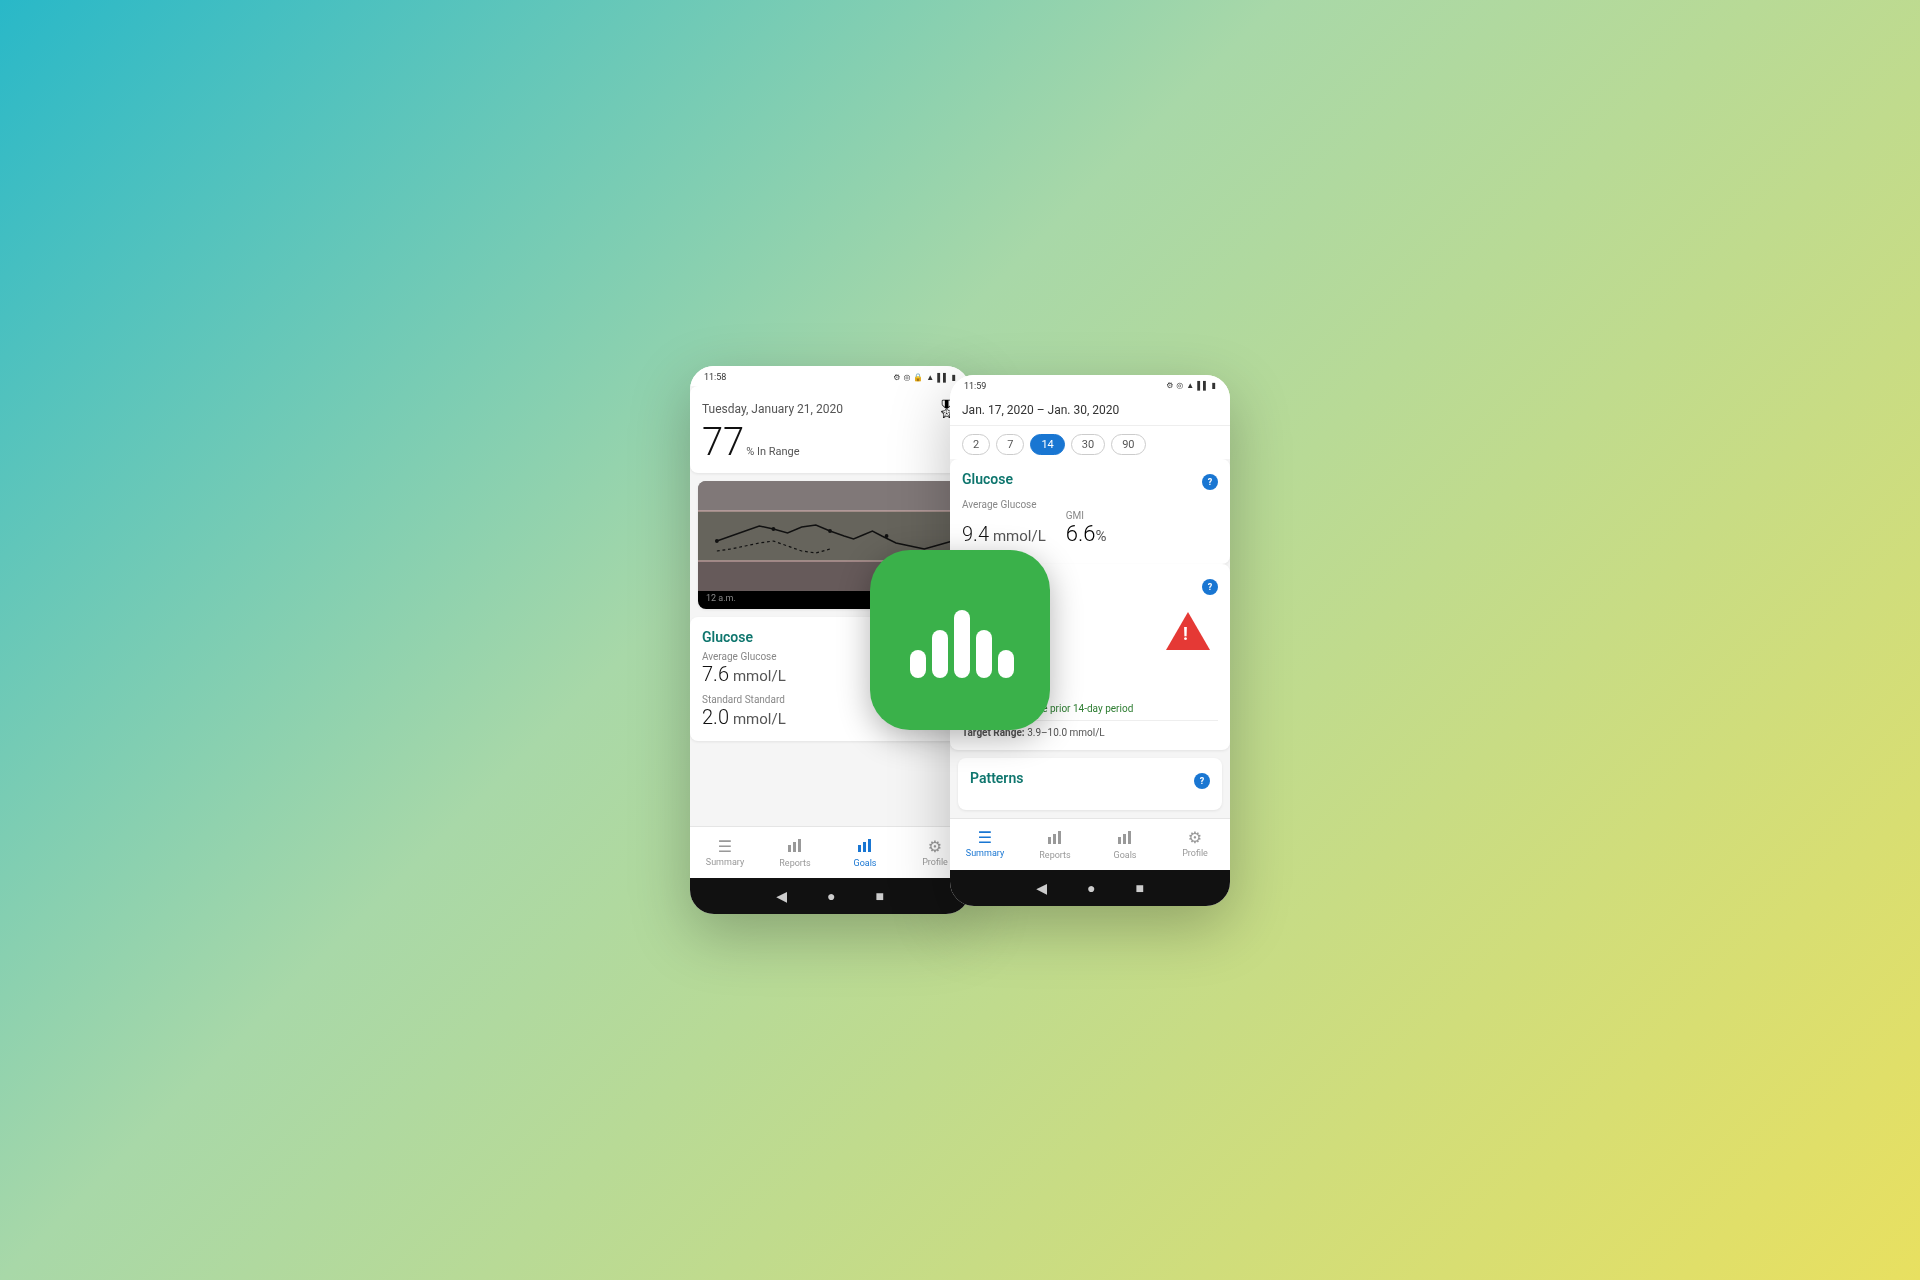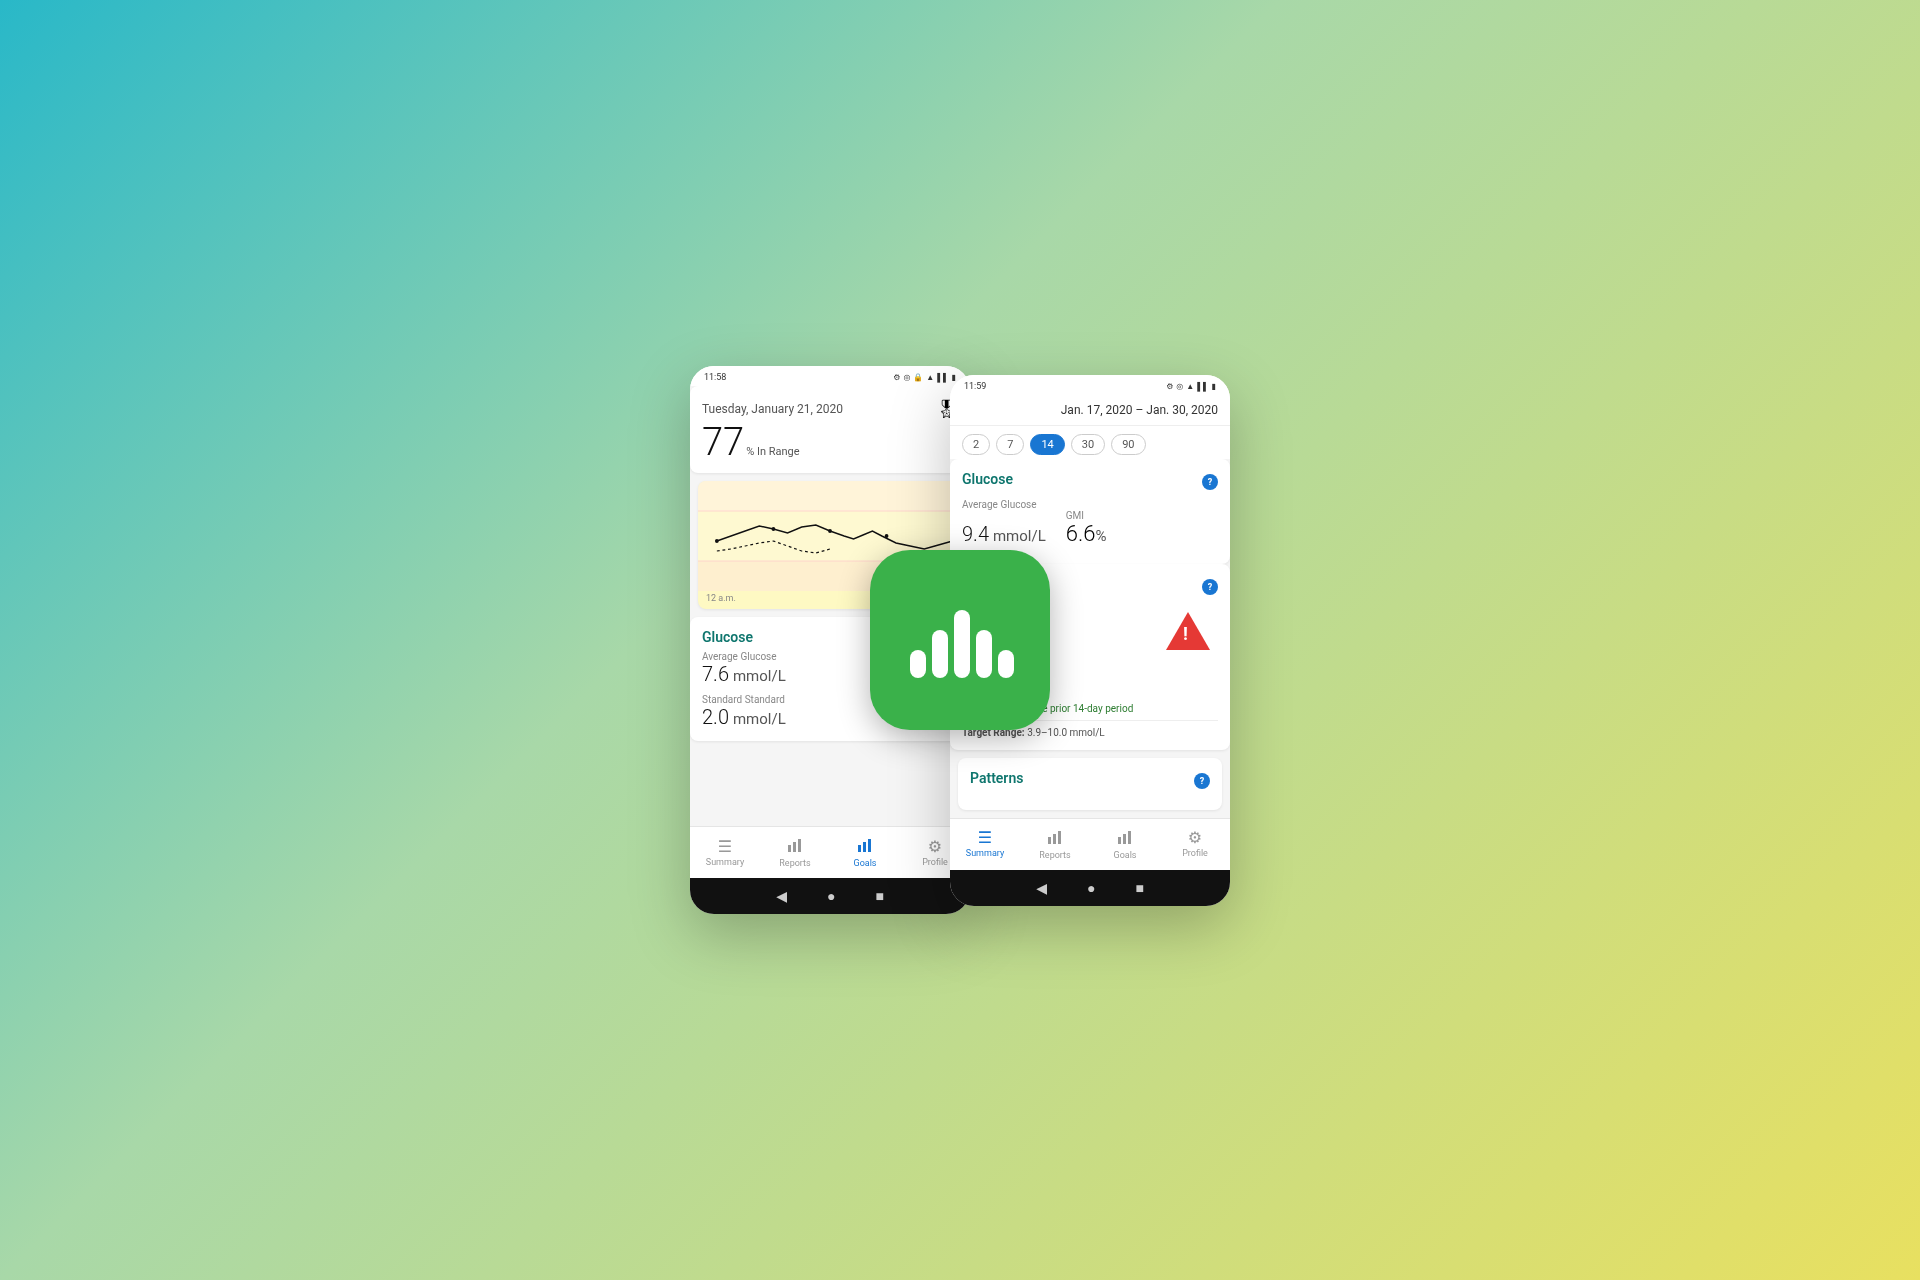--- a/index.html
+++ b/index.html
@@ -36,21 +36,21 @@
     }
 
     .phone-left { margin-right: -10px; }
     .phone-right { margin-left: -10px; }
 
     
     .status-bar {
       background: #fff;
       padding: 6px 14px 4px;
       display: flex;
-      align-items: flex-end;
+      align-items: center;
       justify-content: space-between;
       font-size: 9px;
       color: #333;
     }
 
     .status-icons {
       display: flex;
       align-items: center;
       gap: 3px;
     }
@@ -111,21 +111,21 @@
     }
 
     .big-number-unit {
       font-size: 11px;
       color: #555;
       margin-left: 2px;
     }
 
     
     .chart-card {
-      background: #fef9c3;
+      background: #000000;
       margin: 8px;
       border-radius: 8px;
       overflow: hidden;
       box-shadow: 0 1px 3px rgba(0,0,0,0.08);
     }
 
     .chart-area {
       height: 110px;
       position: relative;
       overflow: hidden;
@@ -238,21 +238,20 @@
       height: 90px;
     }
 
     
     .date-range-bar {
       background: #fff;
       padding: 8px 12px;
       font-size: 12px;
       color: #333;
       border-bottom: 1px solid #eee;
-      text-align: right;
     }
 
     .period-pills {
       display: flex;
       gap: 6px;
       padding: 8px 12px 4px;
       background: #fff;
     }
 
     .pill {

